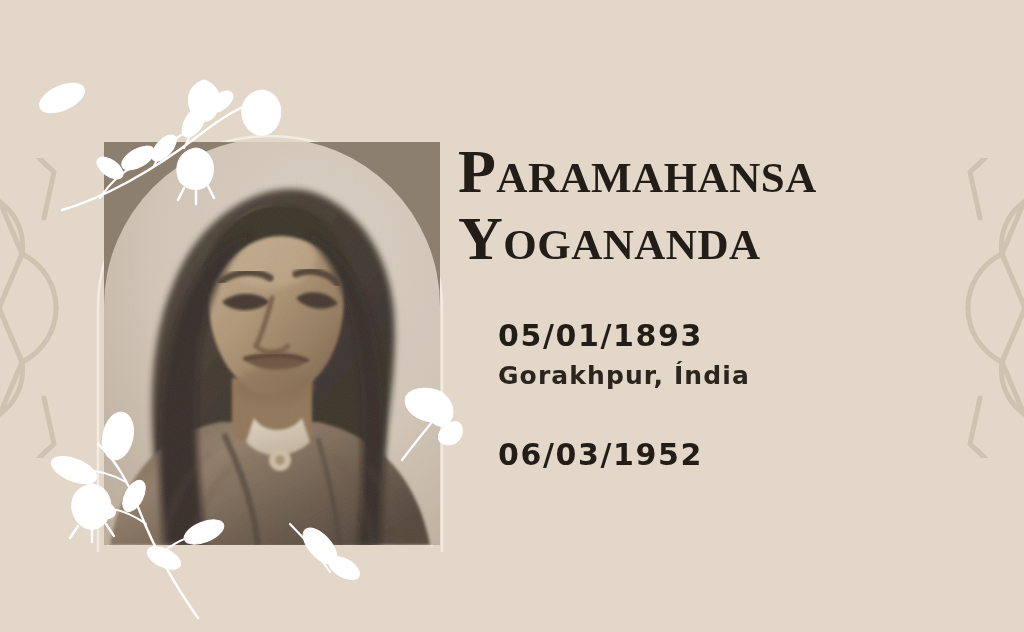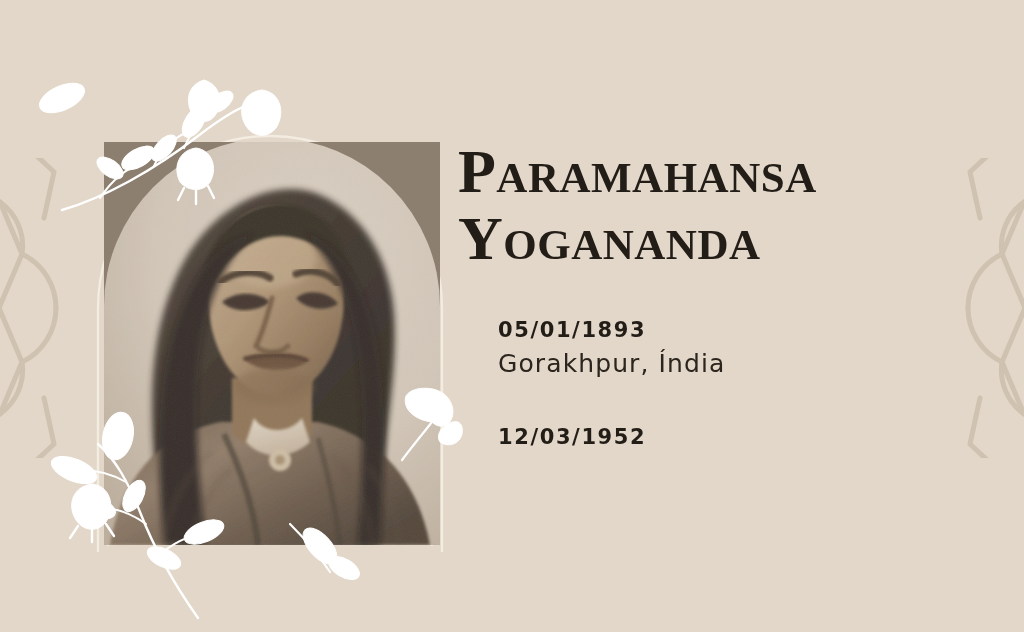--- a/index.html
+++ b/index.html
@@ -90,29 +90,29 @@
     white-space: pre-line;
   }
 
   .life-event { margin-left: 40px; }
   #birth-event { margin-top: 44px; }
   #death-event { margin-top: 42px; }
 
   .event-date {
     font-family: "DejaVu Sans", "Liberation Sans", sans-serif;
     font-weight: 700;
-    font-size: 21px;
+    font-size: 30px;
     letter-spacing: 1.6px;
     color: #231d17;
     line-height: 1.35;
   }
 
   .event-place {
     font-family: "DejaVu Sans", "Liberation Sans", sans-serif;
-    font-weight: 400;
+    font-weight: 700;
     font-size: 25px;
     letter-spacing: 1.1px;
     color: #2c251e;
     line-height: 1.35;
     margin-top: 3px;
   }
 </style>
 </head>
 <body>
 
@@ -354,17 +354,17 @@
 
     <h1 id="person-name">Paramahansa
 Yogananda</h1>
 
     <div class="life-event" id="birth-event">
       <div class="event-date">05/01/1893</div>
       <div class="event-place">Gorakhpur, Índia</div>
     </div>
 
     <div class="life-event" id="death-event">
-      <div class="event-date">12/03/1952</div>
+      <div class="event-date">06/03/1952</div>
     </div>
 
   </div>
 </div>
 
 </body></html>

